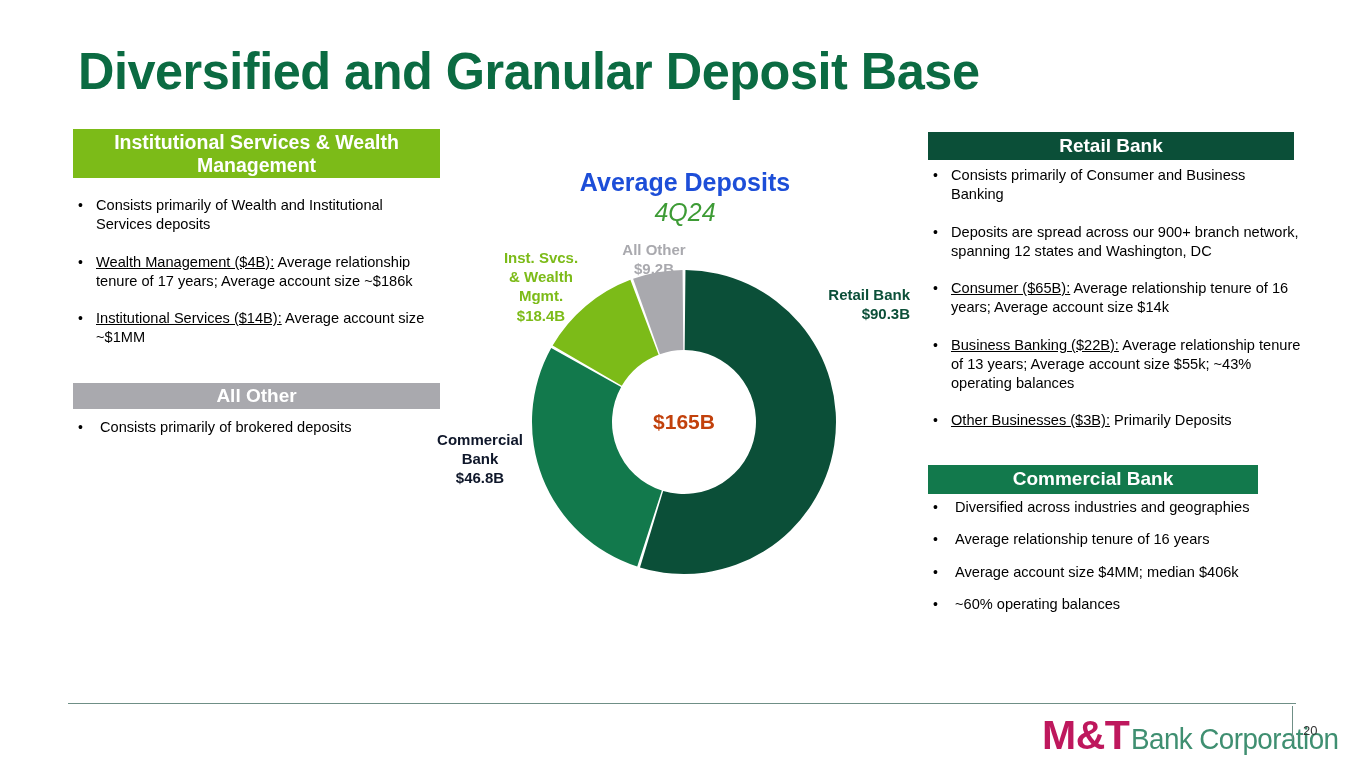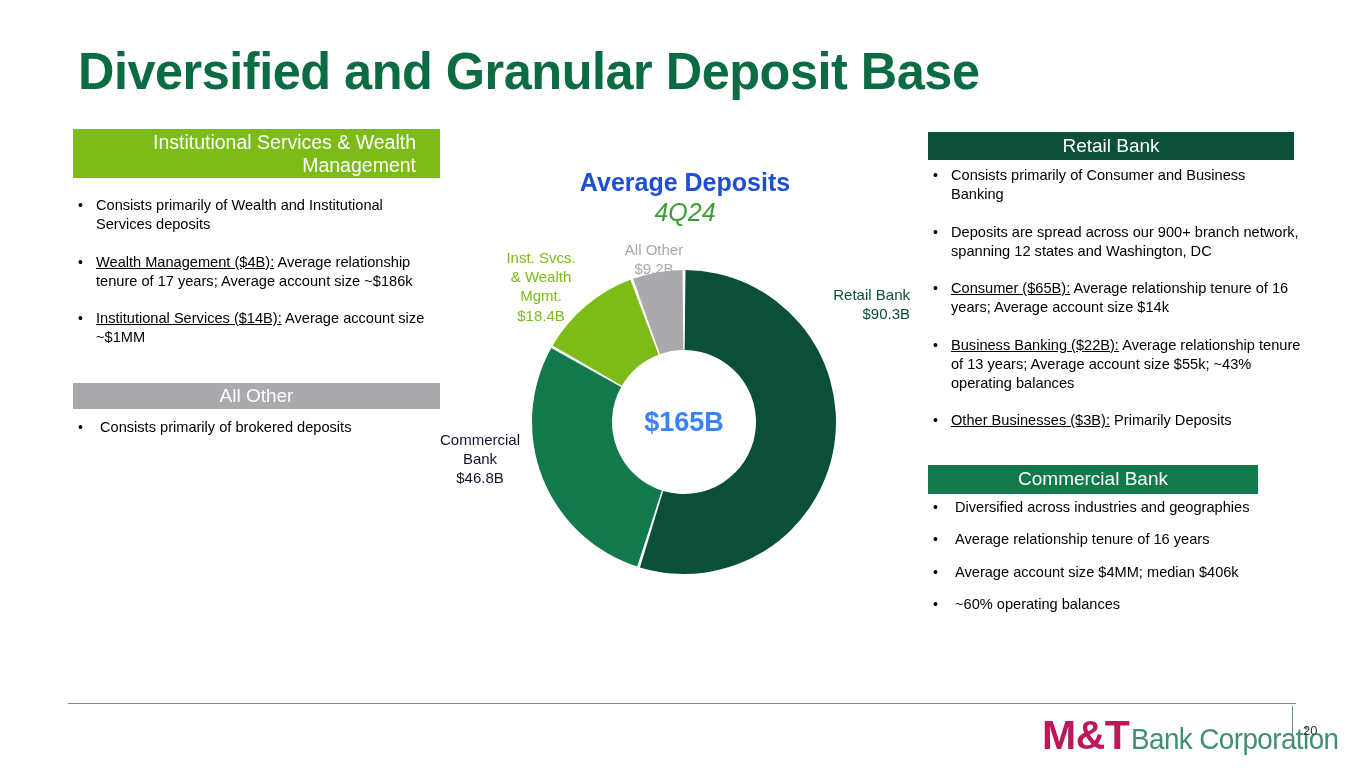--- a/index.html
+++ b/index.html
@@ -30,22 +30,22 @@
     line-height: 1.05;
     white-space: nowrap;
     transform: scaleX(0.97);
     transform-origin: left top;
   }
 
   
   .panel-head {
     position: absolute;
     color: #ffffff;
-    font-weight: normal;
-    text-align: right;
+    font-weight: bold;
+    text-align: center;
     display: flex;
     align-items: center;
     justify-content: center;
     box-sizing: border-box;
     line-height: 1.18;
     padding: 3px 24px;
   }
 
   #head-isw {
     left: 73px; top: 129px; width: 367px; height: 49px;
@@ -132,30 +132,30 @@
     width: 460px;
     height: 390px;
   }
   #donut-svg { display: block; width: 460px; height: 390px; }
 
   #donut-center-label {
     position: absolute;
     left: 684px;
     top: 422px;
     transform: translate(-50%, -50%);
-    font-size: 27px;
-    font-weight: bold;
-    color: #3b82f6;
+    font-size: 21px;
+    font-weight: bold;
+    color: #c2410c;
     white-space: nowrap;
   }
 
   .slice-label {
     position: absolute;
     font-size: 15px;
-    font-weight: normal;
+    font-weight: bold;
     line-height: 1.28;
     white-space: pre-line;
   }
   #label-retail {
     left: 780px; top: 285px; width: 130px;
     text-align: right; color: #0b4f38;
   }
   #label-commercial {
     left: 420px; top: 430px; width: 120px;
     text-align: center; color: #0f172a;

